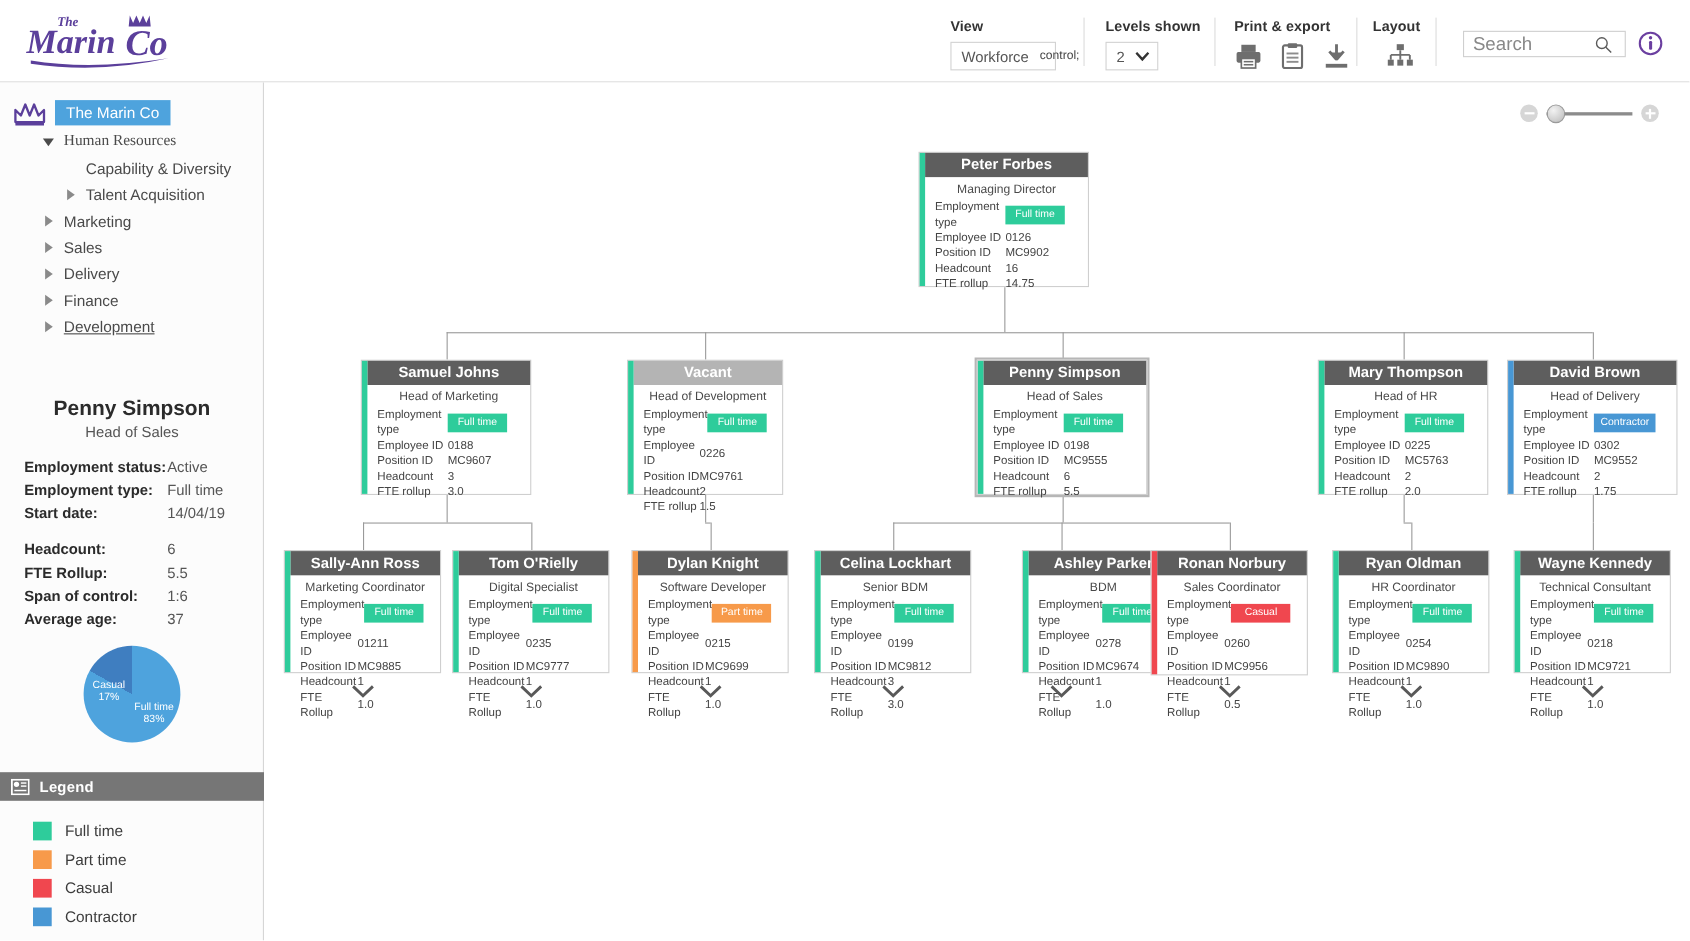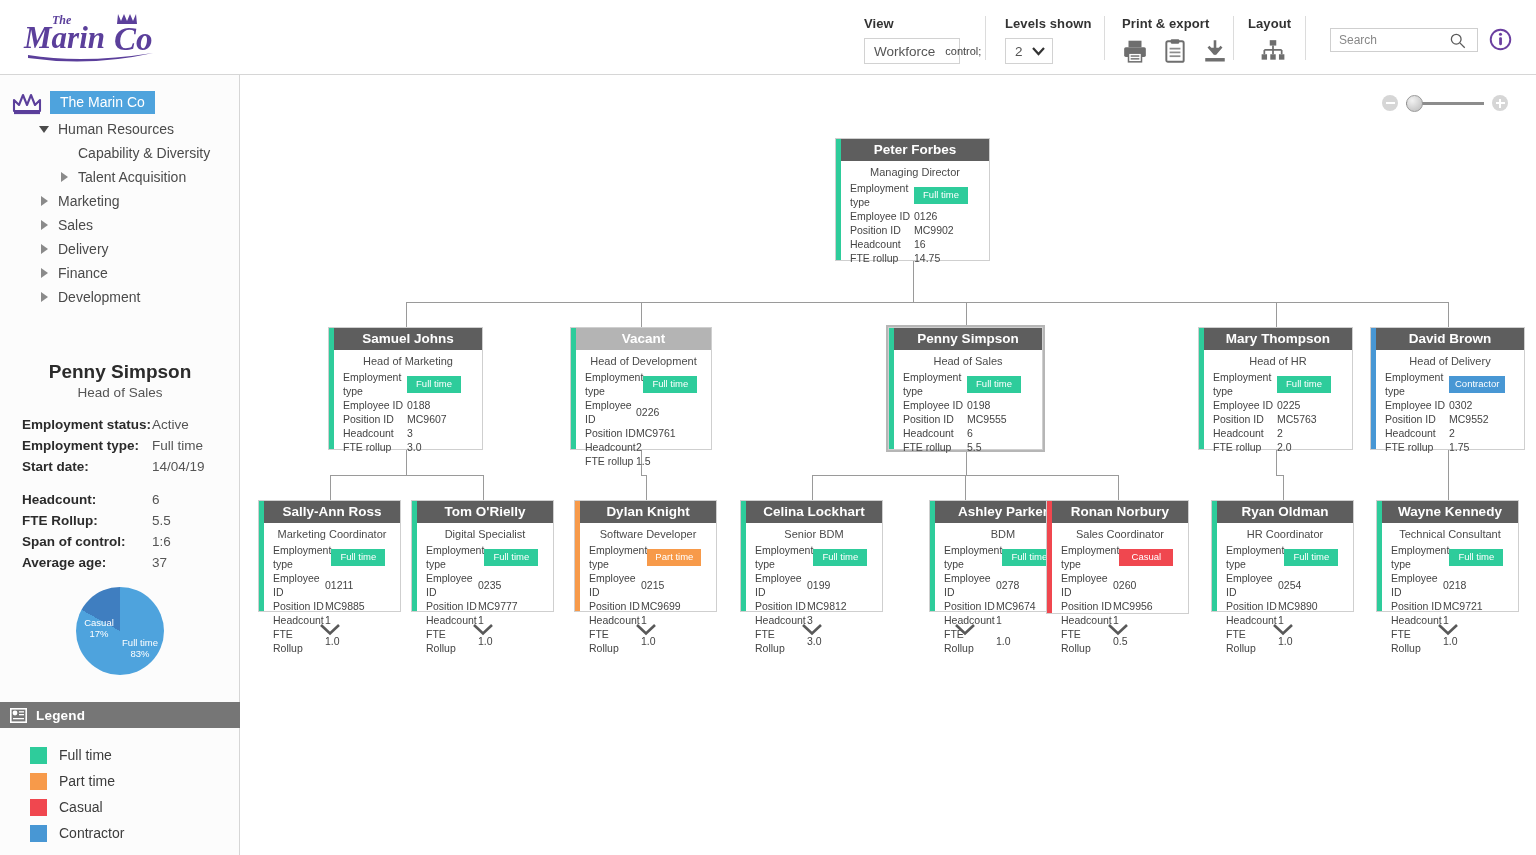--- a/index.html
+++ b/index.html
@@ -36,21 +36,21 @@
 
   .icon-row { display: flex; align-items: flex-end; gap: 14px; }
   .icon-btn { width: 26px; height: 26px; display: block; cursor: pointer; }
 
   .search-wrap {
     position: absolute; left: 1330px; top: 28px;
     width: 148px; height: 24px; border: 1px solid #cfcfcf; background: #fff;
     display: flex; align-items: center;
   }
   .search-wrap input {
-    border: 0; outline: 0; font-size: 12px; color: #701a75; width: 118px;
+    border: 0; outline: 0; font-size: 17px; color: #701a75; width: 118px;
     padding-left: 8px; background: transparent; font-family: "Liberation Sans", sans-serif;
   }
   .search-wrap input::placeholder { color: #888; }
   .info-icon { position: absolute; left: 1489px; top: 28px; width: 23px; height: 23px; cursor: pointer; }
 
   
   .leftpanel {
     position: absolute; left: 0; top: 75px; width: 240px; height: 780px;
     background: #fcfcfc; border-right: 1px solid #d6d6d6;
   }
@@ -245,21 +245,21 @@
           <path d="M2 20 L2 9 L7 14 L11 4 L15 14 L19 4 L23 14 L28 9 L28 20 Z" fill="none" stroke="#5b3f9b" stroke-width="2.1" stroke-linejoin="round"></path>
           <rect x="2" y="20.5" width="26" height="2.6" fill="#5b3f9b"></rect>
         </svg>
         <span class="root-chip">The Marin Co</span>
       </div>
       <div id="tree-items">
           <div class="tree-item lvl1">
             <span class="tri">
               <span class="tri-down"></span>
             </span>
-            <span style="margin-left: 6px;">Human Resources</span>
+            <span style="margin-left: 6px; font-family: Liberation Serif, serif;">Human Resources</span>
           </div>
           <div class="tree-item lvl2">
             <span class="tri"></span>
             <span style="margin-left: 6px;">Capability &amp; Diversity</span>
           </div>
           <div class="tree-item lvl2">
             <span class="tri">
               <span class="tri-right"></span>
             </span>
             <span style="margin-left: 6px;">Talent Acquisition</span>
@@ -285,21 +285,21 @@
           <div class="tree-item lvl1">
             <span class="tri">
               <span class="tri-right"></span>
             </span>
             <span style="margin-left: 6px;">Finance</span>
           </div>
           <div class="tree-item lvl1">
             <span class="tri">
               <span class="tri-right"></span>
             </span>
-            <span style="margin-left: 6px;">Development</span>
+            <span style="margin-left: 6px; text-decoration: underline;">Development</span>
           </div>
         </div>
     </div>
 
     <div style="position:absolute; left:0; top:272px; width:240px;">
       <div class="detail-body">
         <div class="detail-name">Penny Simpson</div>
         <div class="detail-role">Head of Sales</div>
         <div class="dl" id="detail-fields">
             <div class="dl-row">

